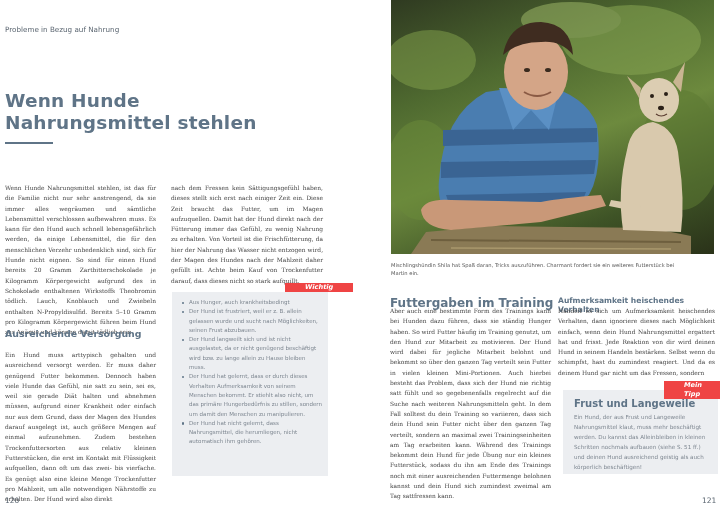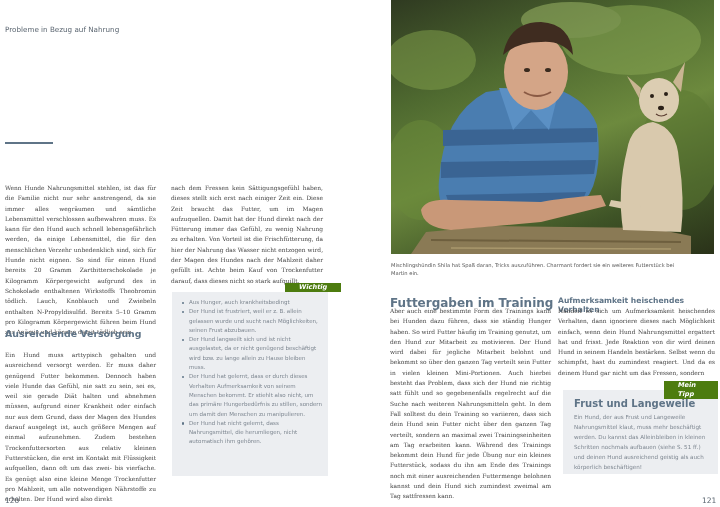--- a/index.html
+++ b/index.html
@@ -42,21 +42,21 @@
     }
     .folio-left { left: 5px; }
     .folio-right { left: 342px; }
 
     .infobox {
       position: absolute; background: #eceef1;
     }
     .box-wichtig { left: 172px; top: 292px; width: 156px; height: 184px; padding: 6px 6px 0 8px; }
     .box-tag {
       position: absolute; font-family: "DejaVu Sans", sans-serif; font-style: italic; font-weight: bold;
-      color: #fff; background: #4d7c0f; font-size: 6.6px; line-height: 9px; padding: 0 14px;
+      color: #fff; background: #ef4444; font-size: 6.6px; line-height: 9px; padding: 0 20px;
     }
     .tag-wichtig { left: 113px; top: -9px; }
     .box-title {
       font-family: "DejaVu Sans", sans-serif; font-weight: bold; color: #5f7487;
       font-size: 9.6px; line-height: 12px; margin-bottom: 3px;
     }
     .box-list { list-style: none; }
     .box-list li {
       position: relative; padding-left: 9px;
       font-family: "DejaVu Sans", sans-serif; font-size: 5.5px; line-height: 9.3px; color: #7d8690;
@@ -84,20 +84,24 @@
     .box-tipp .box-title { font-size: 10px; margin-bottom: 2px; }
     .tipp-text {
       font-family: "DejaVu Sans", sans-serif; font-size: 5.6px; line-height: 10px; color: #7d8690;
     }
   </style>
 </head>
 <body>
 
 <div class="page page-left">
   <div class="running-head">Probleme in Bezug auf Nahrung</div>
+  <h1 class="title">
+    <span>Wenn Hunde</span><br>
+    <span>Nahrungsmittel stehlen</span>
+  </h1>
   <div class="title-rule"></div>
 
   <p class="body-text col-1">Wenn Hunde Nahrungsmittel stehlen, ist das für die Familie nicht nur sehr anstrengend, da sie immer alles wegräumen und sämtliche Lebensmittel verschlossen aufbewahren muss. Es kann für den Hund auch schnell lebensgefährlich werden, da einige Lebensmittel, die für den menschlichen Verzehr unbedenklich sind, sich für Hunde nicht eignen. So sind für einen Hund bereits 20 Gramm Zartbitterschokolade je Kilogramm Körpergewicht aufgrund des in Schokolade enthaltenen Wirkstoffs Theobromin tödlich. Lauch, Knoblauch und Zwiebeln enthalten N-Propyldisulfid. Bereits 5–10 Gramm pro Kilogramm Körpergewicht führen beim Hund zur Anämie und können damit tödlich sein.</p>
 
   <h2 class="section-head sh-versorgung">Ausreichende Versorgung</h2>
   <p class="body-text col-1b">Ein Hund muss arttypisch gehalten und ausreichend versorgt werden. Er muss daher genügend Futter bekommen. Dennoch haben viele Hunde das Gefühl, nie satt zu sein, sei es, weil sie gerade Diät halten und abnehmen müssen, aufgrund einer Krankheit oder einfach nur aus dem Grund, dass der Magen des Hundes darauf ausgelegt ist, auch größere Mengen auf einmal aufzunehmen. Zudem bestehen Trockenfuttersorten aus relativ kleinen Futterstücken, die erst im Kontakt mit Flüssigkeit aufquellen, dann oft um das zwei- bis vierfache. Es genügt also eine kleine Menge Trockenfutter pro Mahlzeit, um alle notwendigen Nährstoffe zu erhalten. Der Hund wird also direkt</p>
 
   <p class="body-text col-2">nach dem Fressen kein Sättigungsgefühl haben, dieses stellt sich erst nach einiger Zeit ein. Diese Zeit braucht das Futter, um im Magen aufzuquellen. Damit hat der Hund direkt nach der Fütterung immer das Gefühl, zu wenig Nahrung zu erhalten. Von Vorteil ist die Frischfütterung, da hier der Nahrung das Wasser nicht entzogen wird, der Magen des Hundes nach der Mahlzeit daher gefüllt ist. Achte beim Kauf von Trockenfutter darauf, dass dieses nicht so stark aufquillt.</p>
 
   <div class="infobox box-wichtig">

